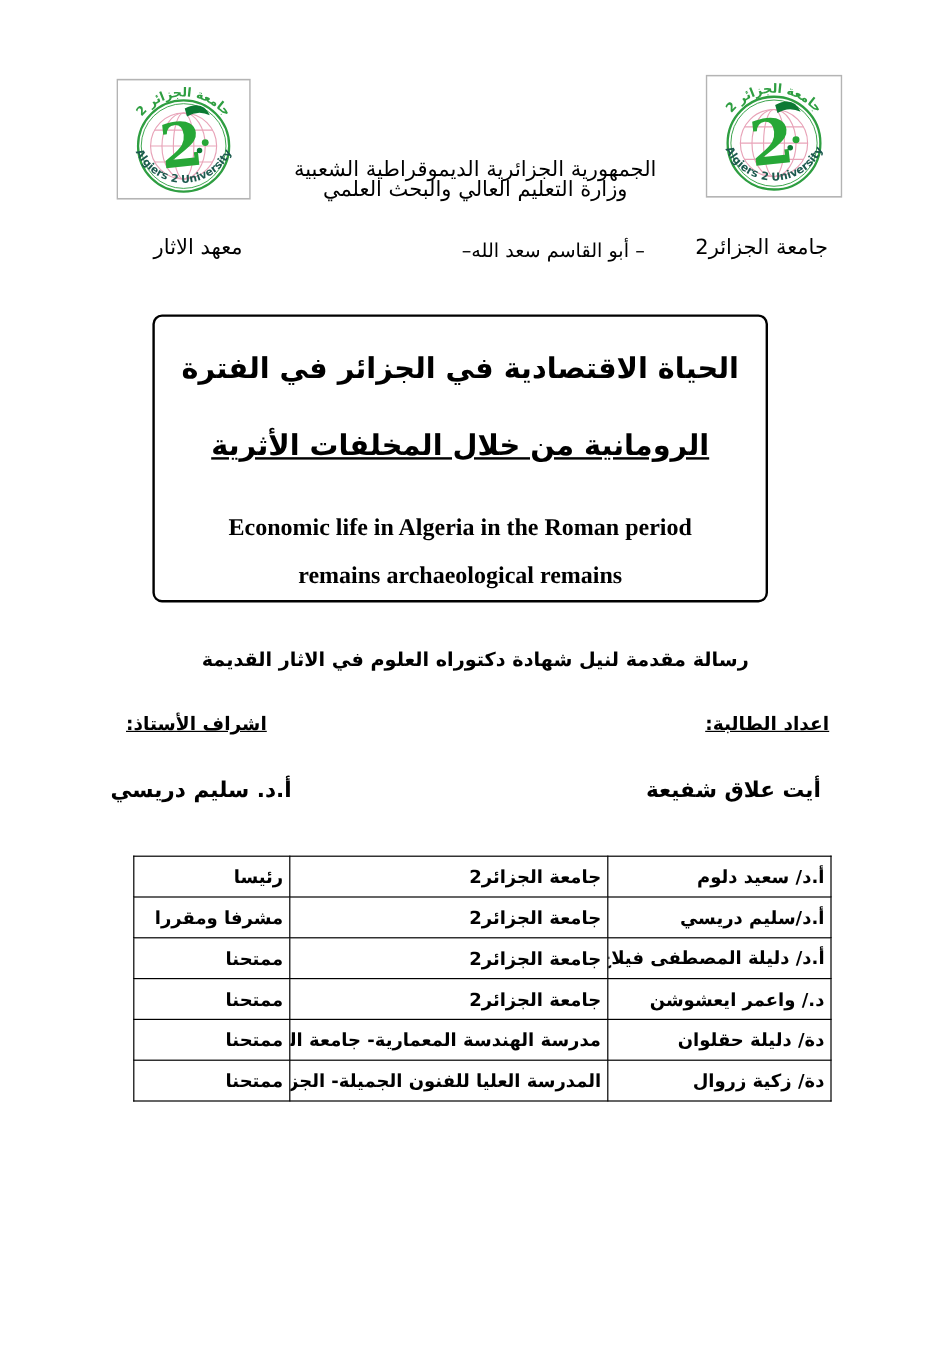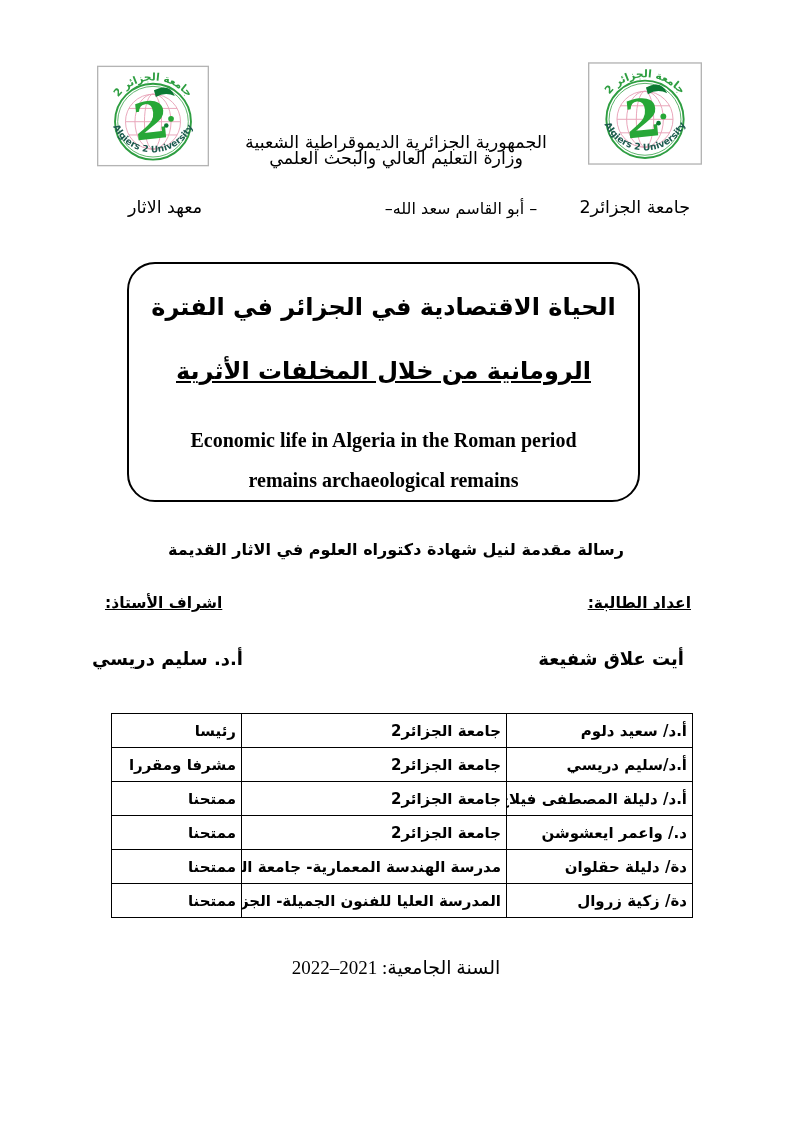--- a/index.html
+++ b/index.html
@@ -13,21 +13,21 @@
   .line-republic{top:92px;left:0;margin-top:40px;}
   .line-ministry{top:148px;left:0;}
   .inst-left{top:197px;left:128px;font-size:17.5px;direction:rtl;}
   .uni-right{top:197px;right:102px;font-size:17.5px;direction:rtl;}
   .uni-subtitle{top:199px;left:330px;width:262px;text-align:center;font-size:16px;direction:rtl;}
   .logo-left{top:64px;left:97px;}
   .logo-right{top:62px;left:588px;}
   
   .title-box{
     top:262px;left:127px;width:513px;height:240px;
-    border:2px solid #000;border-radius:28px;box-sizing:border-box;
+    border:2px solid #000;border-radius:8px;box-sizing:border-box;
     display:flex;flex-direction:column;align-items:center;
   }
   .t-ar{direction:rtl;font-weight:bold;font-size:24px;line-height:30px;}
   .t-ar1{margin-top:28px;}
   .t-ar2{margin-top:34px;text-decoration:underline;}
   .t-en{font-family:"Liberation Serif","DejaVu Serif",serif;font-weight:bold;font-size:20px;line-height:24px;}
   .t-en1{margin-top:42px;}
   .t-en2{margin-top:16px;}
   
   .thesis{top:540px;left:0;width:792px;text-align:center;font-weight:bold;font-size:16px;direction:rtl;}
@@ -151,15 +151,14 @@
 
     <tr>
       <td class="name-cell">دة/ زكية زروال</td>
       <td class="affil-cell">المدرسة العليا للفنون الجميلة- الجزائر</td>
       <td class="role-cell">ممتحنا</td>
     </tr>
   </tbody>
     </table>
   </div>
 
-  <div class="abs year">السنة الجامعية: 2021–2022</div>
 
 </div>
 
 </body></html>

